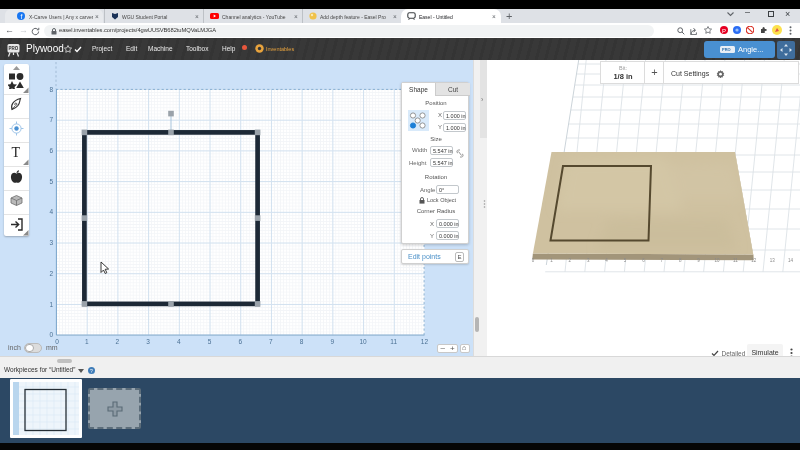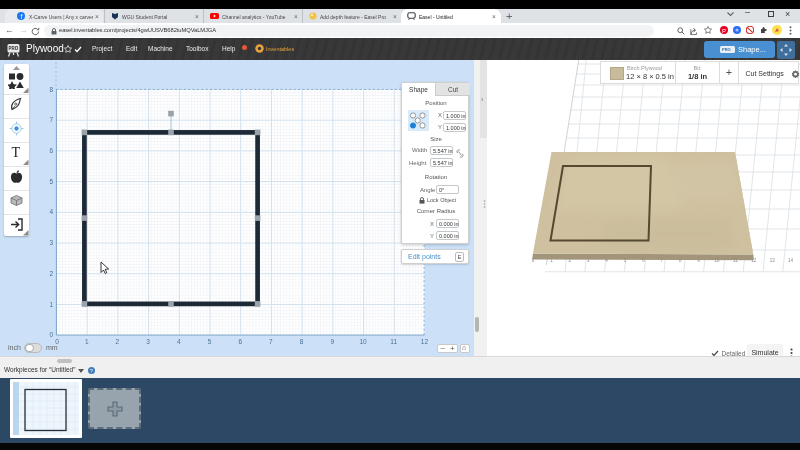--- a/index.html
+++ b/index.html
@@ -169,21 +169,21 @@
   <svg class="abs" style="left:255px;top:6px;" width="9" height="9">
         <circle cx="4.5" cy="4.5" r="4.2" fill="#e8a33d"></circle>
         <circle cx="4.5" cy="4.5" r="1.7" fill="#363636"></circle>
       </svg>
 
   <div class="abs" style="left:266px;top:7.5px;font-size:5.5px;color:#e8a33d;">Inventables</div>
 
   <div class="abs" style="left:704px;top:3px;width:71px;height:16.5px;background:#4990d2;border-radius:3px;">
     <div class="abs" style="left:16px;top:5px;width:15px;height:7px;background:#e9eff6;border-radius:1.5px;"></div>
     <div class="abs" style="left:18px;top:6px;font-size:4px;color:#2d6da8;font-weight:bold;">PRO</div>
-    <div class="abs" style="left:34px;top:4px;font-size:7.5px;color:#fff;">Shape...</div>
+    <div class="abs" style="left:34px;top:4px;font-size:7.5px;color:#fff;">Angle...</div>
   </div>
 
   <svg class="abs" style="left:777px;top:2.5px;" width="18" height="18">
     <rect x="0" y="0" width="18" height="18" rx="2" fill="#3f6d9c"></rect>
     <path d="M9 3 L11 5.5 H7 Z M9 15 L7 12.5 H11 Z M3 9 L5.5 7 V11 Z M15 9 L12.5 11 V7 Z" fill="#dce6f0"></path>
   </svg>
 </div>
 
 <div class="abs" style="left:0;top:60px;width:473px;height:296px;background:#cce1f8;overflow:hidden;">
 <svg width="473" height="296" style="position:absolute;left:0;top:0;">
@@ -467,25 +467,20 @@
     <text x="211.6" y="204">9</text>
           <text x="230" y="204">10</text>
           <text x="248.4" y="204">11</text>
     <text x="266.8" y="204">12</text>
           <text x="285.2" y="204">13</text>
           <text x="303.6" y="204">14</text>
   </g>
 </svg>
 
 <div class="abs" style="left:113px;top:1px;width:199px;height:22.5px;background:#fff;border:1px solid #dcdcdc;display:flex;">
-  <div style="width:74.5px;border-right:1px solid #dcdcdc;position:relative;white-space:nowrap;">
-    <div class="abs" style="left:9px;top:4.5px;width:14px;height:13px;background:#c9bc9c;border:1px solid #b3a787;"></div>
-    <div class="abs" style="left:26px;top:3px;font-size:5.5px;color:#999;">Birch Plywood</div>
-    <div class="abs" style="left:25px;top:9.5px;font-size:7.5px;color:#333;">12 × 8 × 0.5 in</div>
-  </div>
   <div style="width:44px;border-right:1px solid #dcdcdc;position:relative;">
     <div class="abs" style="left:0;top:2.5px;width:44px;font-size:5.5px;color:#999;text-align:center;">Bit:</div>
     <div class="abs" style="left:0;top:9.5px;width:44px;font-size:7.5px;color:#333;text-align:center;font-weight:bold;">1/8 in</div>
   </div>
   <div style="width:19px;border-right:1px solid #dcdcdc;position:relative;">
     <div class="abs" style="left:0;top:4px;width:19px;font-size:11px;color:#555;text-align:center;">+</div>
   </div>
   <div style="flex:1;position:relative;">
     <div class="abs" style="left:7px;top:7.5px;font-size:7px;color:#333;">Cut Settings</div>
     <svg class="abs" style="left:52px;top:7px;" width="9" height="9">

